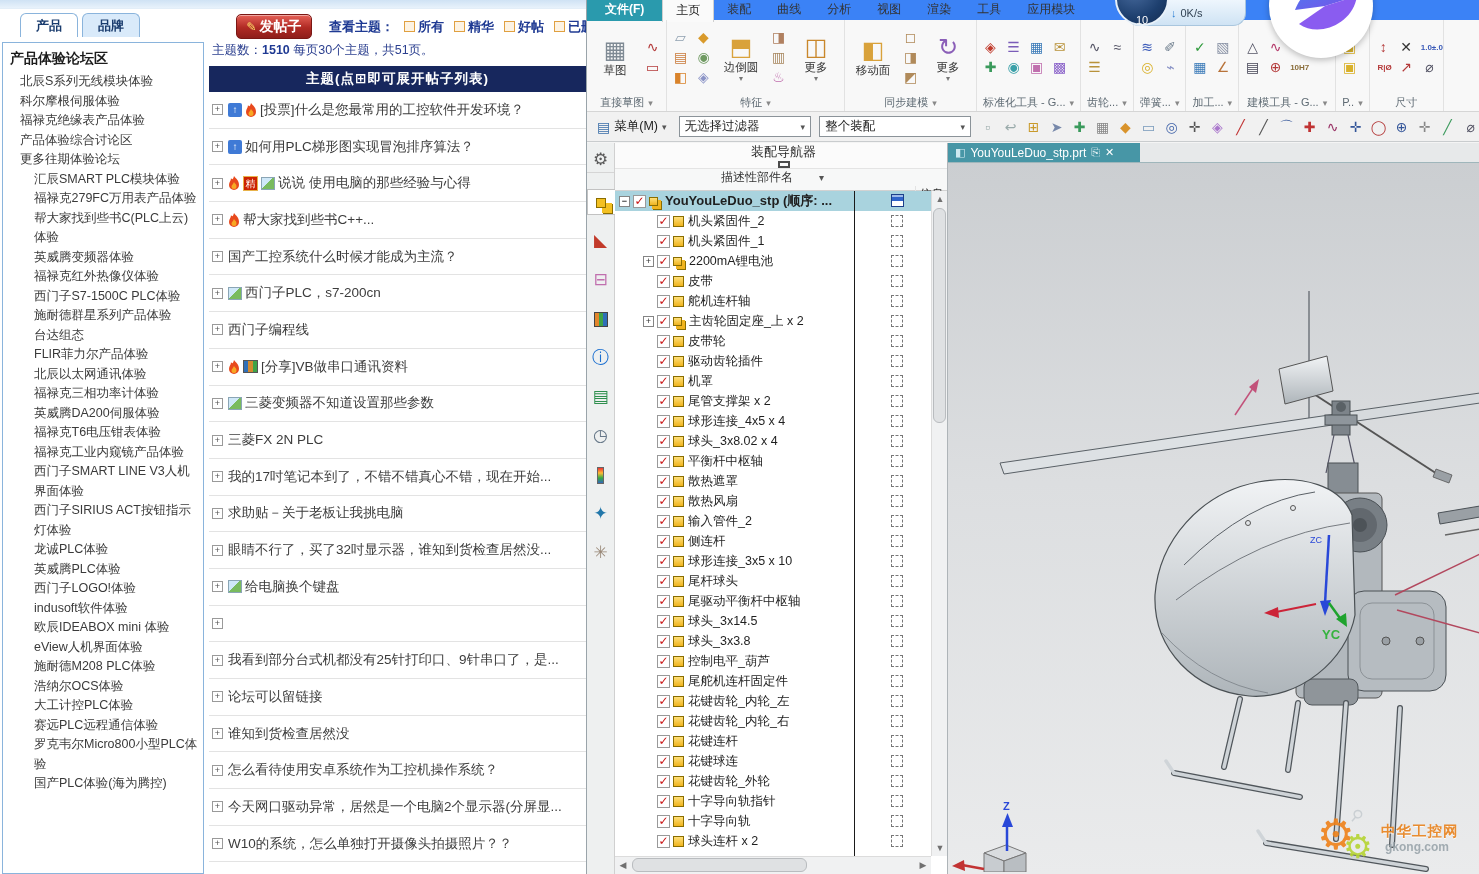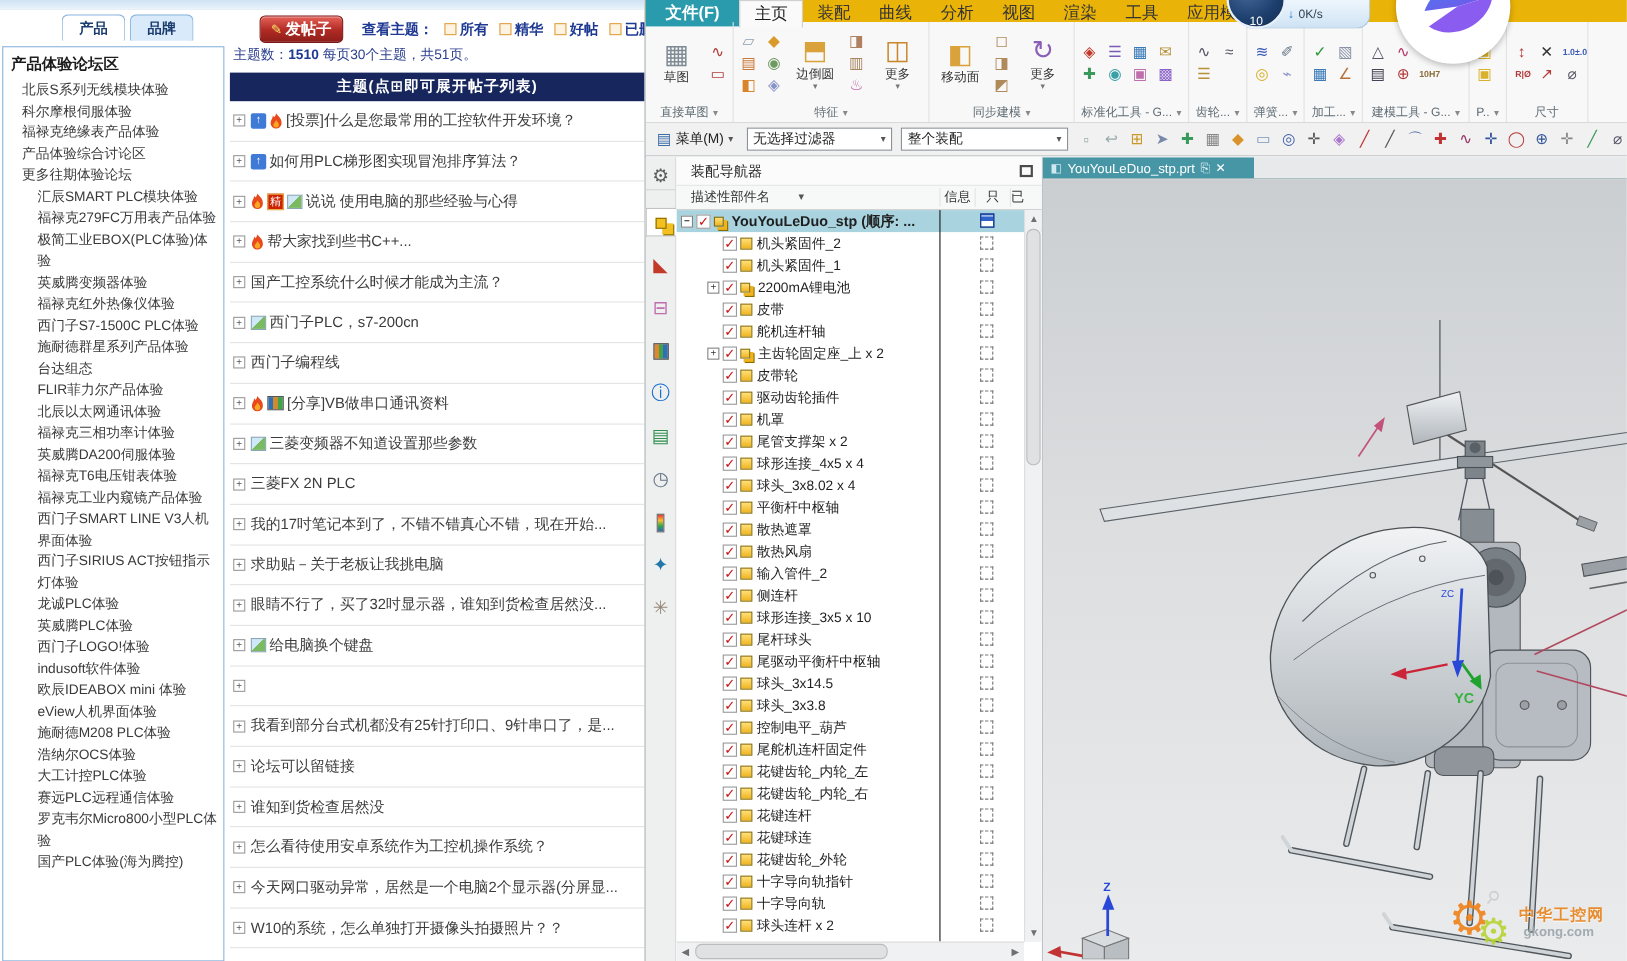--- a/index.html
+++ b/index.html
@@ -5,21 +5,21 @@
   * { margin:0; padding:0; box-sizing:border-box; }
   html,body { width:1479px; height:874px; overflow:hidden; }
   body { font-family:"Liberation Sans","DejaVu Sans",sans-serif; background:#fff; position:relative; font-size:13px; }
 
   
   .forum { position:absolute; left:0; top:0; width:586px; height:874px; background:#fff; }
   .f-topstrip { height:9px; background:linear-gradient(#cfe2f4,#e8f2fb); border-bottom:1px solid #e3eef8; }
   .f-left { position:absolute; left:0; top:9px; width:207px; bottom:0; }
   .tabs { position:relative; height:29px; padding-left:20px; padding-top:4px; background:#fff; }
   .tab { display:inline-block; padding:3px 15px 2px; border:1px solid #8ab4dc; border-bottom:none; border-radius:6px 6px 0 0; background:#d9eafa; color:#1a3c6e; font-weight:bold; font-size:13px; margin-right:4px; position:relative; }
-  .tab.active { background:#fff; z-index:3;margin-left:36px; }
+  .tab.active { background:#fff; z-index:3; }
   .side-box { position:absolute; left:2px; right:3px; top:33px; bottom:0; border:1px solid #8ab4dc; background:#fff; padding:5px 3px 0 5px; overflow:hidden; }
   .side-title { font-size:14px; font-weight:bold; color:#1c1c1c; padding:2px 0 4px 2px; }
   .side-item { font-size:12.5px; color:#3a3a3a; line-height:19.5px; cursor:pointer; }
   .side-item.l1 { padding-left:12px; }
   .side-item.l2 { padding-left:26px; }
 
   .f-right { position:absolute; left:207px; top:9px; width:379px; bottom:0; background:#fff; }
   .post-btn { position:absolute; left:29px; top:5px; width:76px; height:25px; background:linear-gradient(#e66157,#b02a24 55%,#8e1e1a); border:1px solid #7a1714; border-radius:5px; color:#fff; font-weight:bold; font-size:14px; text-align:center; line-height:23px; cursor:pointer; box-shadow:inset 0 1px 0 rgba(255,255,255,.45); }
   .post-btn .pencil { color:#ffe66b; margin-right:3px; font-size:12px; }
   .view-row { position:absolute; left:122px; top:9px; font-size:13px; color:#1f3a93; font-weight:bold; white-space:nowrap; }
@@ -33,21 +33,21 @@
   .exp { flex:none; width:11px; height:11px; border:1px solid #9a9a9a; background:#fff; color:#555; font-size:9px; line-height:9px; text-align:center; margin-right:5px; cursor:pointer; }
   .ico { flex:none; margin-right:3px; display:inline-block; }
   .i-pin { width:14px; height:14px; background:#3f7ad6; border-radius:2px; color:#fff; font-size:10px; line-height:14px; text-align:center; font-weight:bold; }
   .i-hot { width:12px; height:14px; }
   .i-digest { width:15px; height:15px; background:#cc2200; border:1px solid #e8b34b; color:#fff; font-size:10px; line-height:13px; text-align:center; }
   .i-img { width:14px; height:13px; border:1px solid #8aa5b5; background:linear-gradient(135deg,#cfe8f8 45%,#79bb5e 45%); }
   .i-share { width:15px; height:13px; background:linear-gradient(90deg,#2f6fb8 0 33%,#d28a2f 33% 66%,#3fa347 66%); border:1px solid #555; }
 
   
   .cad { position:absolute; left:586px; top:0; width:893px; height:874px; background:#f4f4f4; border-left:1px solid #9aa4aa; }
-  .rtabs { height:20px; background:#eab308; display:flex; font-size:15px; align-items:flex-start; }
+  .rtabs { height:20px; background:#3b82f6; display:flex; font-size:12px; align-items:center; }
   .rtab { padding:2px 13px 3px; color:#333; cursor:pointer; }
   .rtab.file { background:#2a9aad; color:#fff; font-weight:bold; padding:2px 18px 3px; }
   .rtab.active { background:#fafafa; border:1px solid #cfcfcf; border-bottom:none; color:#1b1b1b; }
   .ribbon { height:92px; background:#f8f8f8; border-bottom:1px solid #d5d5d5; display:flex; overflow:hidden; }
   .rgroup { border-right:1px solid #e2e2e2; display:flex; flex-direction:column; flex:none; }
   .rg-body { flex:1; display:flex; align-items:center; padding:3px 5px; gap:6px; }
   .rg-label { height:16px; font-size:11px; color:#5f6b74; text-align:center; line-height:15px; white-space:nowrap; padding:0 6px; }
   .rg-label .caret { color:#888; margin-left:4px; font-size:9px; }
   .bigbtn { display:flex; flex-direction:column; align-items:center; width:46px; cursor:pointer; }
   .bigbtn .bglyph { font-size:24px; line-height:26px; }
@@ -68,23 +68,23 @@
   .main { position:absolute; left:0; top:143px; right:0; bottom:0; display:flex; }
   .resbar { width:28px; background:#eef0f0; border-right:1px solid #d0d0d0; display:flex; flex-direction:column; align-items:center; padding-top:4px; }
   .res-icon { width:26px; height:26px; text-align:center; font-size:17px; line-height:26px; margin-bottom:13px; cursor:pointer; }
   .res-icon.first { border-bottom:1px solid #d5d5d5; margin-bottom:16px; width:100%; }
   .res-icon.active { background:#fff; border:1px solid #c2c2c2; border-right:none; width:28px; }
   .cubes { display:inline-block; width:10px; height:10px; background:#f3c022; border:1px solid #8a6d00; box-shadow:6px 5px 0 #f3c022, 7px 6px 0 #8a6d00; margin-top:5px; }
   .books { display:inline-block; width:14px; height:15px; margin-top:6px; background:linear-gradient(90deg,#e2862c 0 33%,#3fa347 33% 66%,#2f6fb8 66%); border:1px solid #444; }
   .gradbar { display:inline-block; width:7px; height:17px; margin-top:5px; background:linear-gradient(#e33,#fb3,#3a4,#36b); border:1px solid #666; }
 
   .nav { width:333px; border-right:1px solid #aeb4b8; background:#fff; display:flex; flex-direction:column; flex:none; }
-  .nav-title { height:26px; display:flex; align-items:center; justify-content:space-between; padding:0 8px 0 13px; font-size:13px; color:#2b2b2b; background:#fbfbfb; border-bottom:1px solid #e4e4e4; }
+  .nav-title { height:26px; display:flex; align-items:center; justify-content:space-between; padding:0 8px 0 13px; font-size:13px; color:#2b2b2b; background:#fbfbfb; border-bottom:1px solid #e4e4e4;flex-direction:column; }
   .nav-winicon { width:12px; height:11px; border:2px solid #4b4b4b; cursor:pointer; }
-  .nav-cols { height:22px; display:flex; align-items:center; background:#f7f8f8; border-bottom:1px solid #d2d2d2; font-size:12px; color:#333; }
+  .nav-cols { height:22px; display:flex; align-items:flex-end; background:#f7f8f8; border-bottom:1px solid #d2d2d2; font-size:12px; color:#333;flex-direction:column; }
   .c-name { width:239px; padding-left:13px; display:flex; align-items:center; gap:26px; cursor:pointer; }
   .c-name .sort { color:#555; font-size:10px; }
   .c-info { width:32px; text-align:center; border-left:1px solid #e3e3e3; cursor:pointer; }
   .c-ro { width:32px; text-align:center; border-left:1px solid #e3e3e3; cursor:pointer; }
   .c-mod { width:14px; text-align:left; border-left:1px solid #e3e3e3; cursor:pointer; overflow:hidden; }
   .tree { position:relative; flex:1; overflow:hidden; background:#fff; }
   .tree .divline { position:absolute; left:239px; top:0; bottom:18px; width:1px; background:#1a1a1a; z-index:4; }
   .trow { position:relative; height:20px; display:flex; align-items:center; font-size:12.5px; color:#1f1f1f; white-space:nowrap; cursor:pointer; }
   .trow.root { background:#a9d3de; font-weight:bold; font-size:13px; }
   .tindent { flex:none; }
@@ -135,21 +135,21 @@
       <div class="side-box">
         <div class="side-title">产品体验论坛区</div>
         <div class="side-list" id="sidelist">
             <div class="side-item l1">北辰S系列无线模块体验</div>
             <div class="side-item l1">科尔摩根伺服体验</div>
             <div class="side-item l1">福禄克绝缘表产品体验</div>
             <div class="side-item l1">产品体验综合讨论区</div>
             <div class="side-item l1">更多往期体验论坛</div>
             <div class="side-item l2">汇辰SMART PLC模块体验</div>
             <div class="side-item l2">福禄克279FC万用表产品体验</div>
-            <div class="side-item l2">极简工业EBOX(PLC体验)体验</div>
+            <div class="side-item l2">帮大家找到些书C(PLC上云)体验</div>
             <div class="side-item l2">英威腾变频器体验</div>
             <div class="side-item l2">福禄克红外热像仪体验</div>
             <div class="side-item l2">西门子S7-1500C PLC体验</div>
             <div class="side-item l2">施耐德群星系列产品体验</div>
             <div class="side-item l2">台达组态</div>
             <div class="side-item l2">FLIR菲力尔产品体验</div>
             <div class="side-item l2">北辰以太网通讯体验</div>
             <div class="side-item l2">福禄克三相功率计体验</div>
             <div class="side-item l2">英威腾DA200伺服体验</div>
             <div class="side-item l2">福禄克T6电压钳表体验</div>

